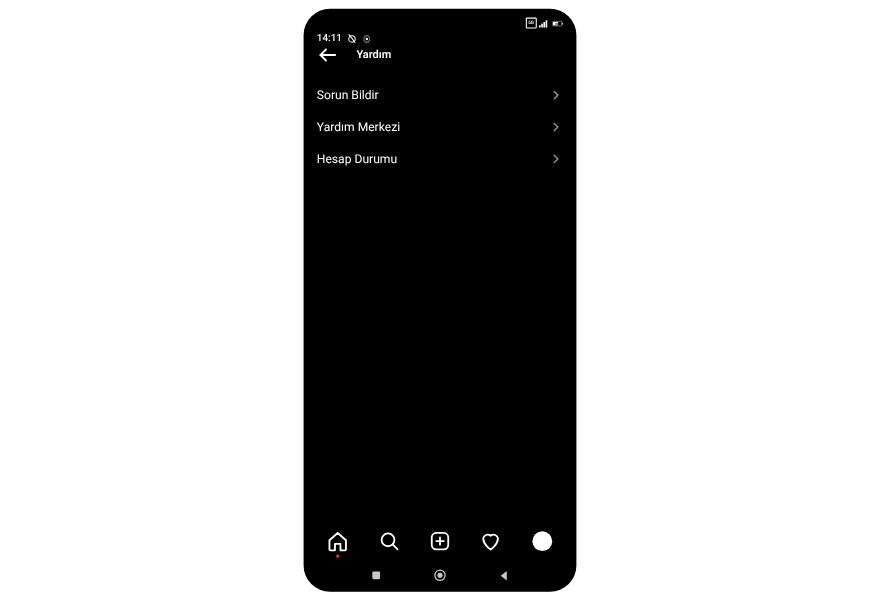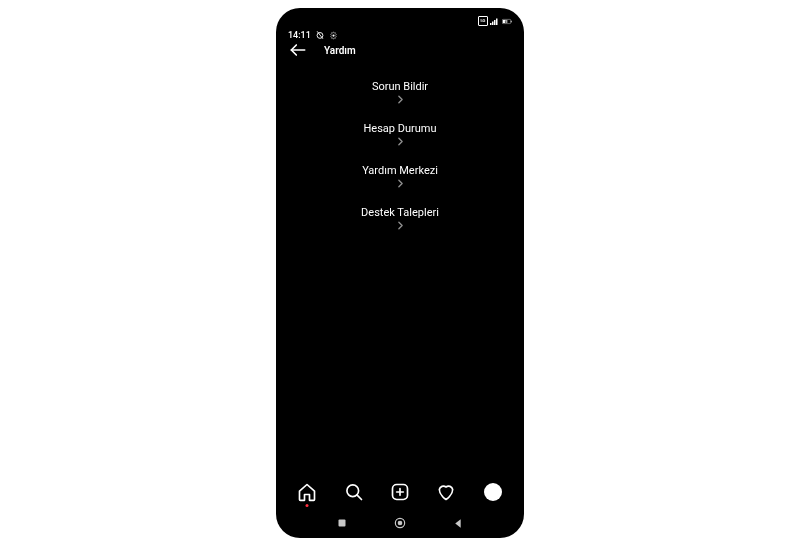--- a/index.html
+++ b/index.html
@@ -57,21 +57,20 @@
   .menu-list {
     flex: 1;
     padding: 0 12px;
   }
   .menu-item {
     display: flex;
     justify-content: space-between;
     align-items: center;
     padding: 8px 0;
     cursor: pointer;
-    flex-direction: column;
   }
   .menu-label {
     font-size: 11px;
     font-weight: 400;
     color: #fff;
   }
   .chevron {
     color: #8e8e8e;
     display: flex;
     align-items: center;
@@ -182,43 +181,35 @@
   <div class="menu-list">
     <div class="menu-item">
       <span class="menu-label">Sorun Bildir</span>
       <span class="chevron">
         <svg viewBox="0 0 24 24" width="13" height="13" fill="none" stroke="#8e8e8e" stroke-width="2.5" stroke-linecap="round" stroke-linejoin="round">
             <polyline points="9 18 15 12 9 6"></polyline>
           </svg>
       </span>
     </div>
     <div class="menu-item">
+      <span class="menu-label">Yardım Merkezi</span>
+      <span class="chevron">
+        <svg viewBox="0 0 24 24" width="13" height="13" fill="none" stroke="#8e8e8e" stroke-width="2.5" stroke-linecap="round" stroke-linejoin="round">
+            <polyline points="9 18 15 12 9 6"></polyline>
+          </svg>
+      </span>
+    </div>
+    <div class="menu-item">
       <span class="menu-label">Hesap Durumu</span>
       <span class="chevron">
         <svg viewBox="0 0 24 24" width="13" height="13" fill="none" stroke="#8e8e8e" stroke-width="2.5" stroke-linecap="round" stroke-linejoin="round">
             <polyline points="9 18 15 12 9 6"></polyline>
           </svg>
       </span>
     </div>
-    <div class="menu-item">
-      <span class="menu-label">Yardım Merkezi</span>
-      <span class="chevron">
-        <svg viewBox="0 0 24 24" width="13" height="13" fill="none" stroke="#8e8e8e" stroke-width="2.5" stroke-linecap="round" stroke-linejoin="round">
-            <polyline points="9 18 15 12 9 6"></polyline>
-          </svg>
-      </span>
-    </div>
-    <div class="menu-item">
-      <span class="menu-label">Destek Talepleri</span>
-      <span class="chevron">
-        <svg viewBox="0 0 24 24" width="13" height="13" fill="none" stroke="#8e8e8e" stroke-width="2.5" stroke-linecap="round" stroke-linejoin="round">
-            <polyline points="9 18 15 12 9 6"></polyline>
-          </svg>
-      </span>
-    </div>
   </div>
 
   <div class="bottom-nav">
     <div class="nav-item">
       <svg viewBox="0 0 24 24" width="20" height="20" fill="none" stroke="#fff" stroke-width="2" stroke-linecap="round" stroke-linejoin="round">
           <path d="M3 11l9-8 9 8v10a1 1 0 0 1-1 1h-5v-7h-6v7H4a1 1 0 0 1-1-1z"></path>
         </svg>
       <span class="nav-dot"></span>
     </div>
     <div class="nav-item">

